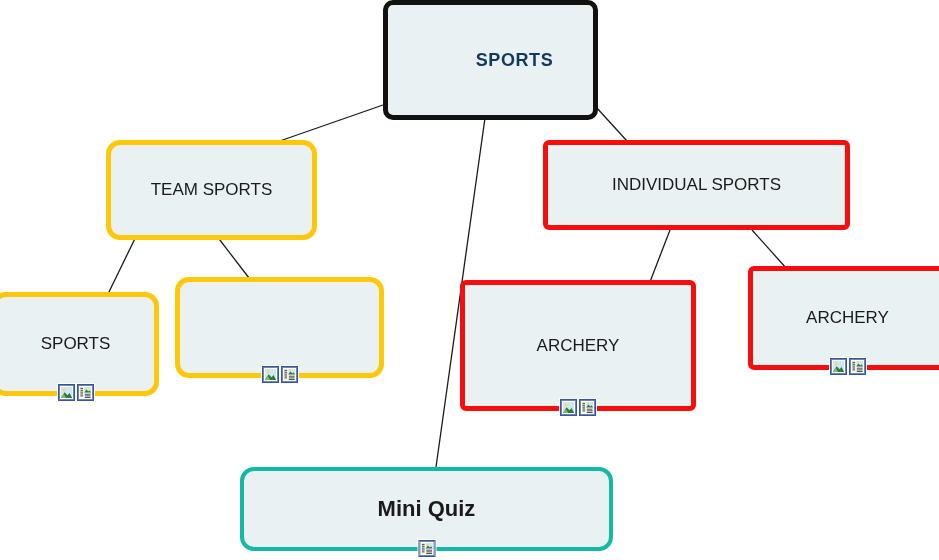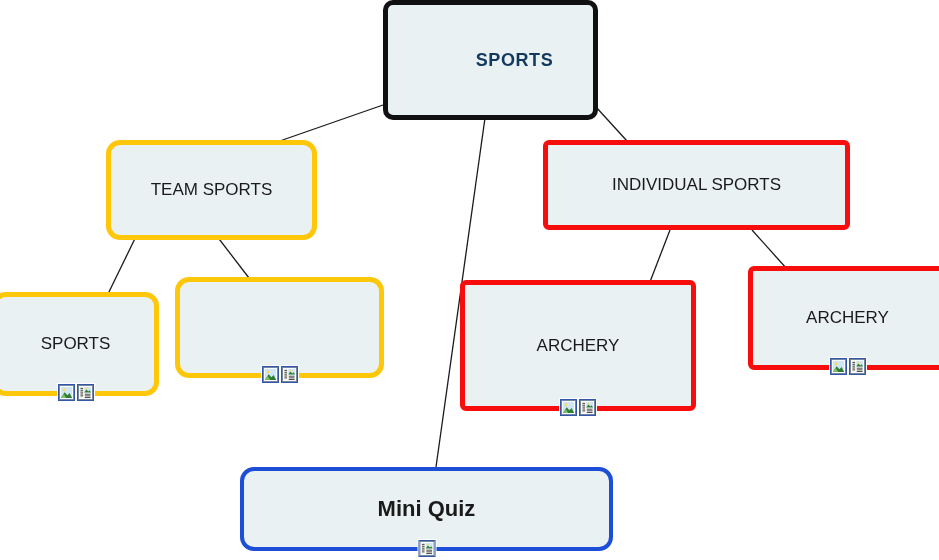--- a/index.html
+++ b/index.html
@@ -54,21 +54,21 @@
     border: 5px solid #ffc709;
     border-radius: 14px;
     font-size: 17px;
   }
   .node.red {
     border: 5px solid #f80d0d;
     border-radius: 6px;
     font-size: 17px;
   }
   .node.grey {
-    border: 4px solid #1d4ed8;
+    border: 4px solid #14b8a6;
     border-radius: 14px;
     font-size: 22px;
     font-weight: bold;
   }
   
   .icon-strip {
     position: absolute;
     left: 50%;
     transform: translateX(-50%);
     bottom: -10px;

